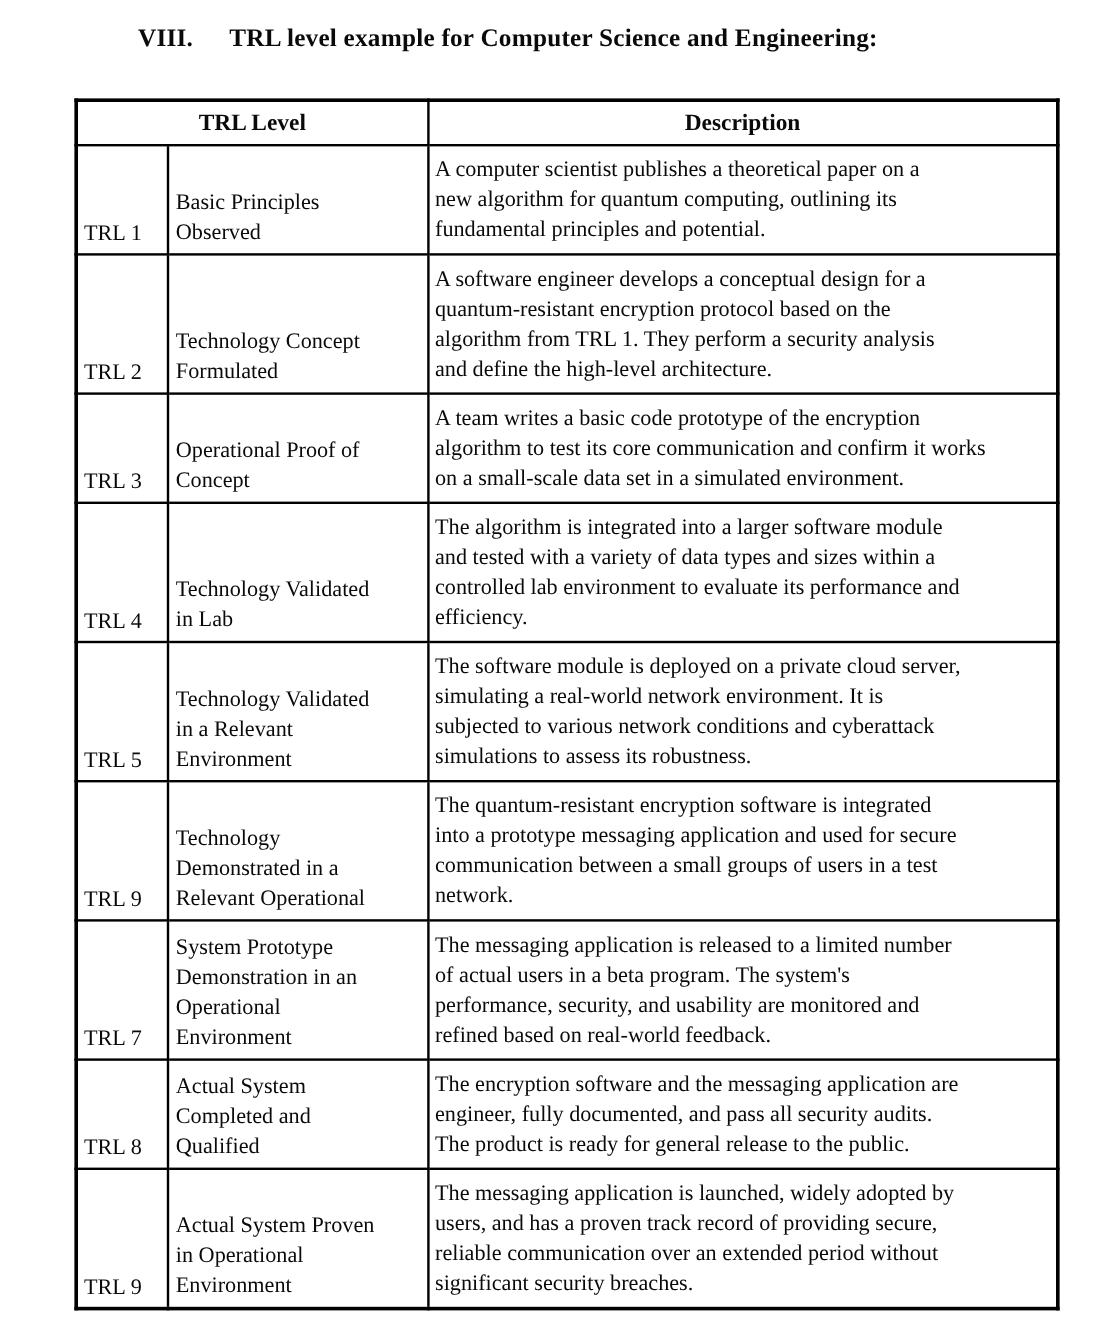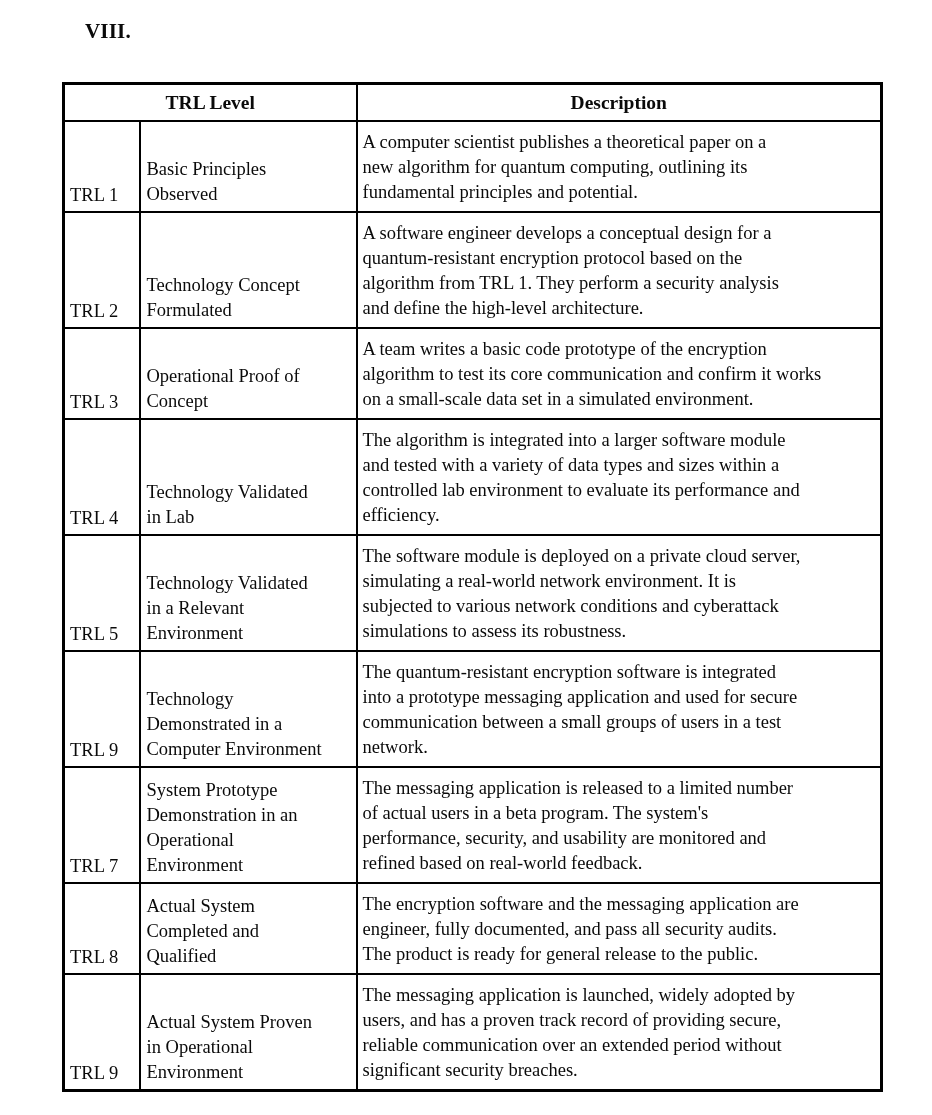--- a/index.html
+++ b/index.html
@@ -8,21 +8,21 @@
     position: relative;
     width: 932px;
     height: 1115px;
     background: #ffffff;
     color: #0a0a0a;
     font-family: "Liberation Serif", "DejaVu Serif", serif;
     overflow: hidden;
   }
   .heading {
     display: flex;
-    margin: 19px 0 0 85px;
+    margin: 19px 0 0 115px;
     font-size: 21px;
     font-weight: bold;
     letter-spacing: 0.2px;
   }
   .heading .numeral {
     width: 76px;
     flex: 0 0 auto;
   }
   table.trl-table {
     border-collapse: collapse;
@@ -60,20 +60,21 @@
     white-space: pre-line;
   }
 </style>
 </head>
 <body>
 
 <div class="page">
 
   <div class="heading">
     <span class="numeral">VIII.</span>
+    <span class="title-text">TRL level example for Computer Science and Engineering:</span>
   </div>
 
   <table class="trl-table">
     <colgroup>
       <col style="width:76px">
       <col style="width:217px">
       <col style="width:525px">
     </colgroup>
     <thead>
       <tr>
@@ -123,21 +124,21 @@
 Environment</td>
         <td class="desc-cell">The software module is deployed on a private cloud server,
 simulating a real-world network environment. It is
 subjected to various network conditions and cyberattack
 simulations to assess its robustness.</td>
       </tr>
       <tr>
         <td class="level-cell">TRL 9</td>
         <td class="name-cell">Technology
 Demonstrated in a
-Computer Environment</td>
+Relevant Operational</td>
         <td class="desc-cell">The quantum-resistant encryption software is integrated
 into a prototype messaging application and used for secure
 communication between a small groups of users in a test
 network.</td>
       </tr>
       <tr>
         <td class="level-cell">TRL 7</td>
         <td class="name-cell">System Prototype
 Demonstration in an
 Operational

